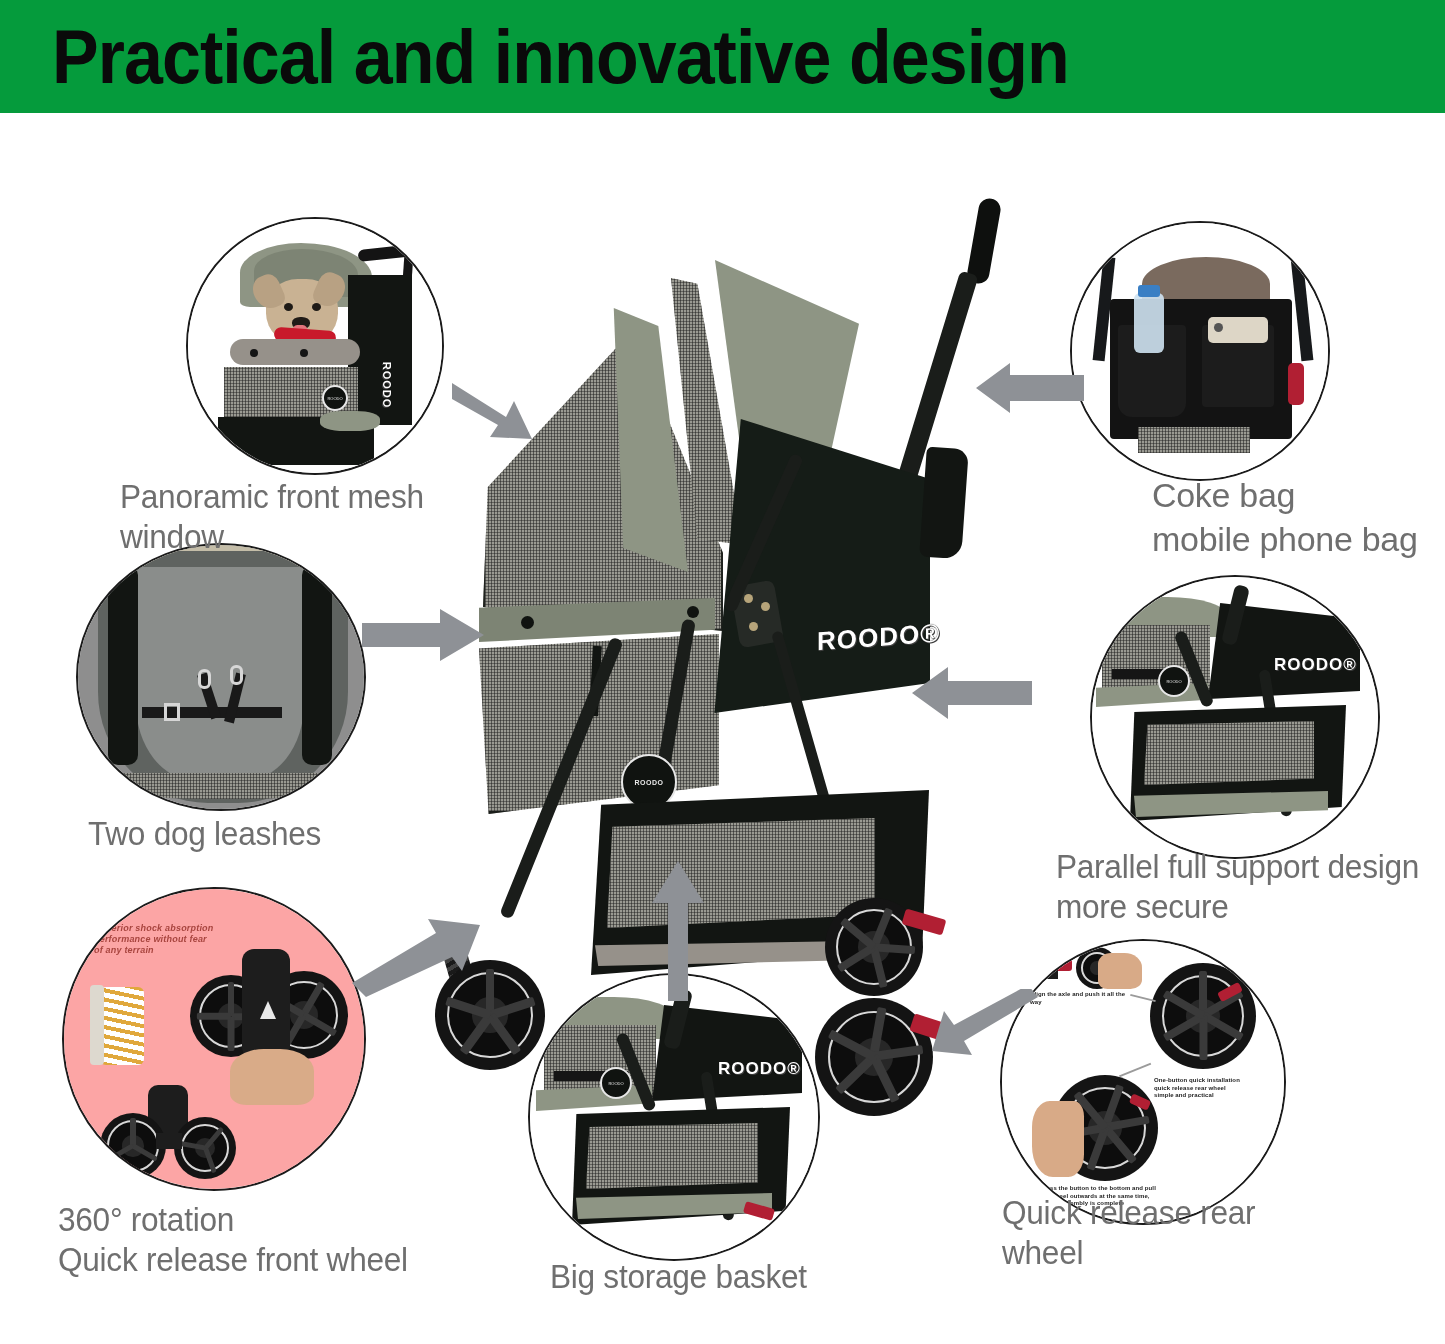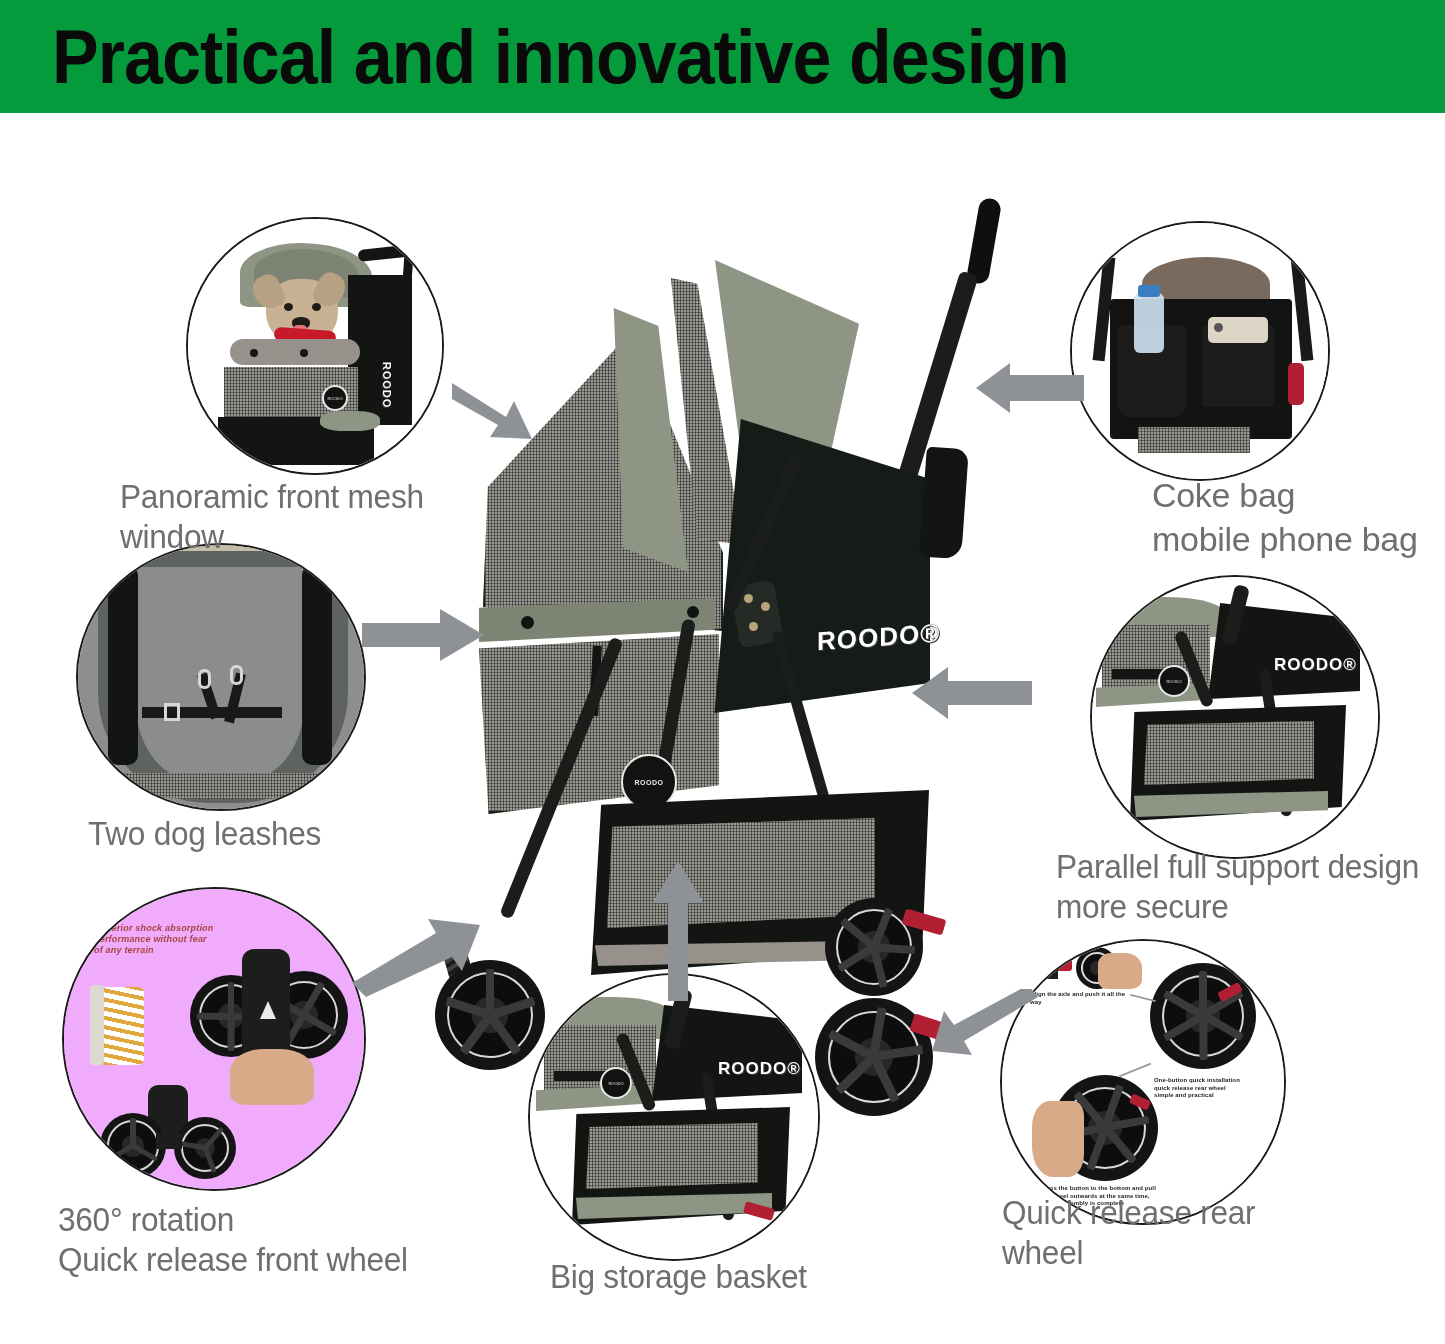--- a/index.html
+++ b/index.html
@@ -260,21 +260,21 @@
       <div style="position:absolute;left:126px;top:128px;width:10px;height:46px;background:#191919;transform:rotate(-18deg);"></div>
       <div style="position:absolute;left:152px;top:128px;width:10px;height:50px;background:#191919;transform:rotate(14deg);"></div>
       <div style="position:absolute;left:120px;top:124px;width:13px;height:20px;border:3px solid #d6d6d6;border-radius:6px;"></div>
       <div style="position:absolute;left:152px;top:120px;width:13px;height:20px;border:3px solid #d6d6d6;border-radius:6px;"></div>
       <div style="position:absolute;left:86px;top:158px;width:16px;height:18px;border:3px solid #d6d6d6;"></div>
       <div class="mesh" style="position:absolute;left:46px;top:228px;width:200px;height:26px;border-radius:0 0 40% 40%;"></div>
     </div>
   </div>
 
   <div class="inset" style="left:62px;top:774px;width:304px;height:304px;">
-    <div class="inset-img" style="background:#f0abfc;">
+    <div class="inset-img" style="background:#fca5a5;">
       <div class="tiny-red" style="left:30px;top:34px;width:170px;white-space:pre-line;font-style:italic;">Superior shock absorption
 performance without fear
 of any terrain</div>
 
       <div style="position:absolute;left:36px;top:98px;width:44px;height:78px;
            background:repeating-linear-gradient(12deg,#e0a83c 0 4px,#fff 4px 9px);border-radius:6px;"></div>
       <div style="position:absolute;left:26px;top:96px;width:14px;height:80px;background:#ddd9cf;border-radius:4px;"></div>
 
       <div class="wheel" style="left:126px;top:86px;width:82px;height:82px;">
         <div class="rim"></div>

